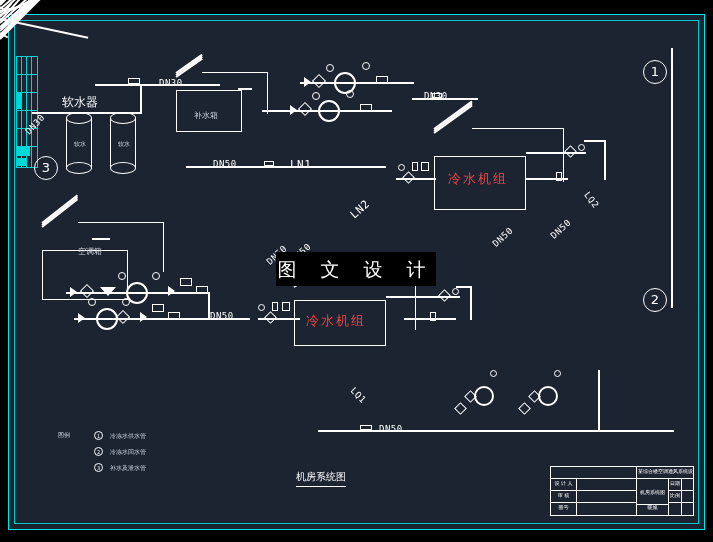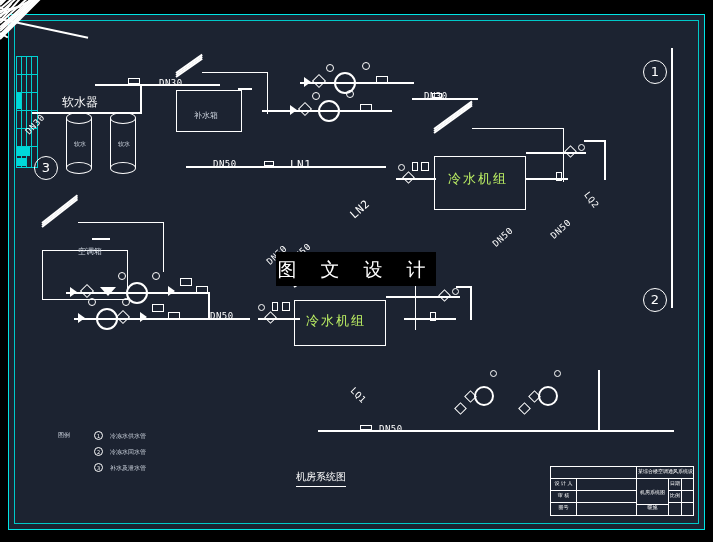--- a/index.html
+++ b/index.html
@@ -42,21 +42,21 @@
 
   
   .pump{position:absolute;border:2px solid #fff;border-radius:50%;box-sizing:border-box;}
   .gauge{position:absolute;border:1px solid #fff;border-radius:50%;box-sizing:border-box;}
 
   
   .lbl{position:absolute;color:#ffffff;font-size:9px;white-space:nowrap;
        font-family:"DejaVu Sans Mono",monospace;letter-spacing:.5px;}
   .lbl-cn{position:absolute;color:#ffffff;font-size:12px;white-space:nowrap;
        font-family:"DejaVu Sans",sans-serif;}
-  .lbl-eq{position:absolute;color:#bef264;font-size:13px;white-space:nowrap;
+  .lbl-eq{position:absolute;color:#ef4444;font-size:13px;white-space:nowrap;
        font-family:"DejaVu Sans",sans-serif;letter-spacing:2px;}
   .lbl-tiny{position:absolute;color:#cfd6e0;font-size:6px;white-space:nowrap;
        font-family:"DejaVu Sans",sans-serif;}
   .rot{transform-origin:0 50%;}
 
   
   .mark{position:absolute;width:24px;height:24px;border:1.5px solid #fff;
         border-radius:50%;color:#fff;font-size:13px;text-align:center;
         line-height:22px;box-sizing:border-box;
         font-family:"DejaVu Sans",sans-serif;}

